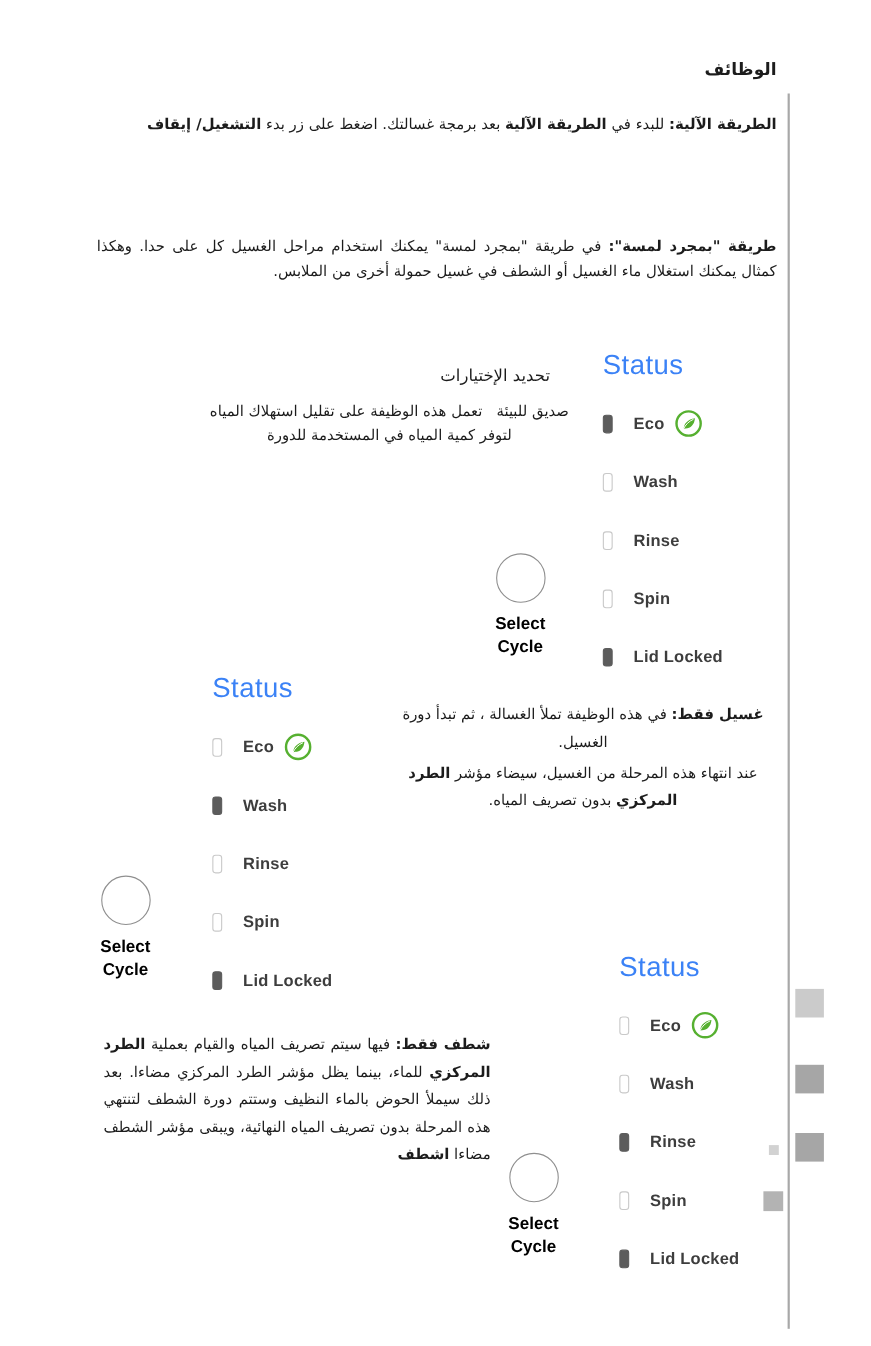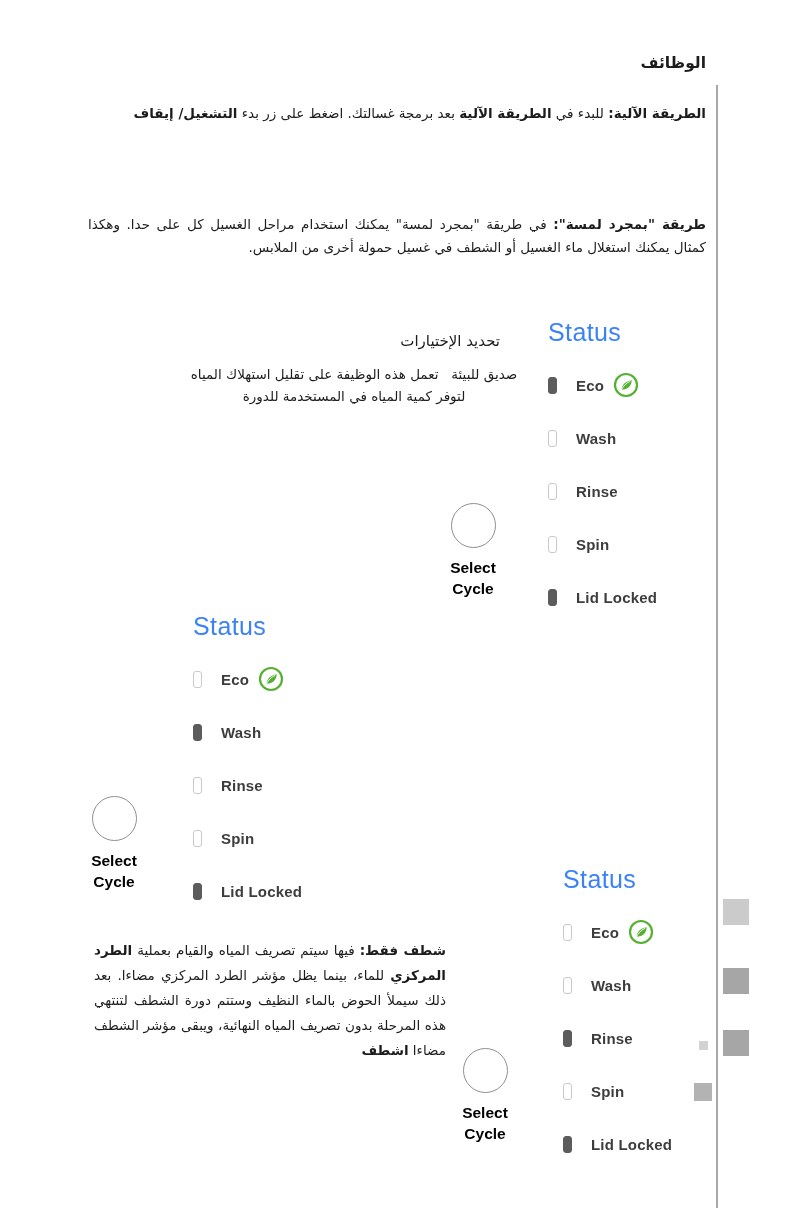--- a/index.html
+++ b/index.html
@@ -142,20 +142,28 @@
   </div>
 
   <div class="knob" style="left:66px; top:796px;">
     <div class="knob-circle"></div>
     <div class="knob-label">
       <div>Select</div>
       <div>Cycle</div>
     </div>
   </div>
 
+  <div class="abs ar right" style="right:82px; top:638px; width:360px; line-height:25px;">
+    <div>
+      <span class="b">غسيل فقط:</span><span> في هذه الوظيفة تملأ الغسالة ، ثم تبدأ دورة الغسيل.</span>
+    </div>
+    <div style="margin-top:3px;">
+      <span>عند انتهاء هذه المرحلة من الغسيل، سيضاء مؤشر </span><span class="b">الطرد المركزي</span><span> بدون تصريف المياه.</span>
+    </div>
+  </div>
 
   <div class="abs" style="left:563px; top:865px;">
     <div class="status-title">Status</div>
     <div class="status-item">
       <span class="led empty"></span>
       <span class="led-label">Eco</span>
       <span class="leaf-wrap">
         <svg width="26" height="26" viewBox="0 0 26 26">
             <circle cx="13" cy="13" r="11" fill="none" stroke="#56b030" stroke-width="2.2"></circle>
             <path d="M8.5 17.8 C9 13 12.2 9.3 18.8 8.3 C18.2 14.4 14.8 17.4 10.3 17.5 Z" fill="#56b030"></path>

